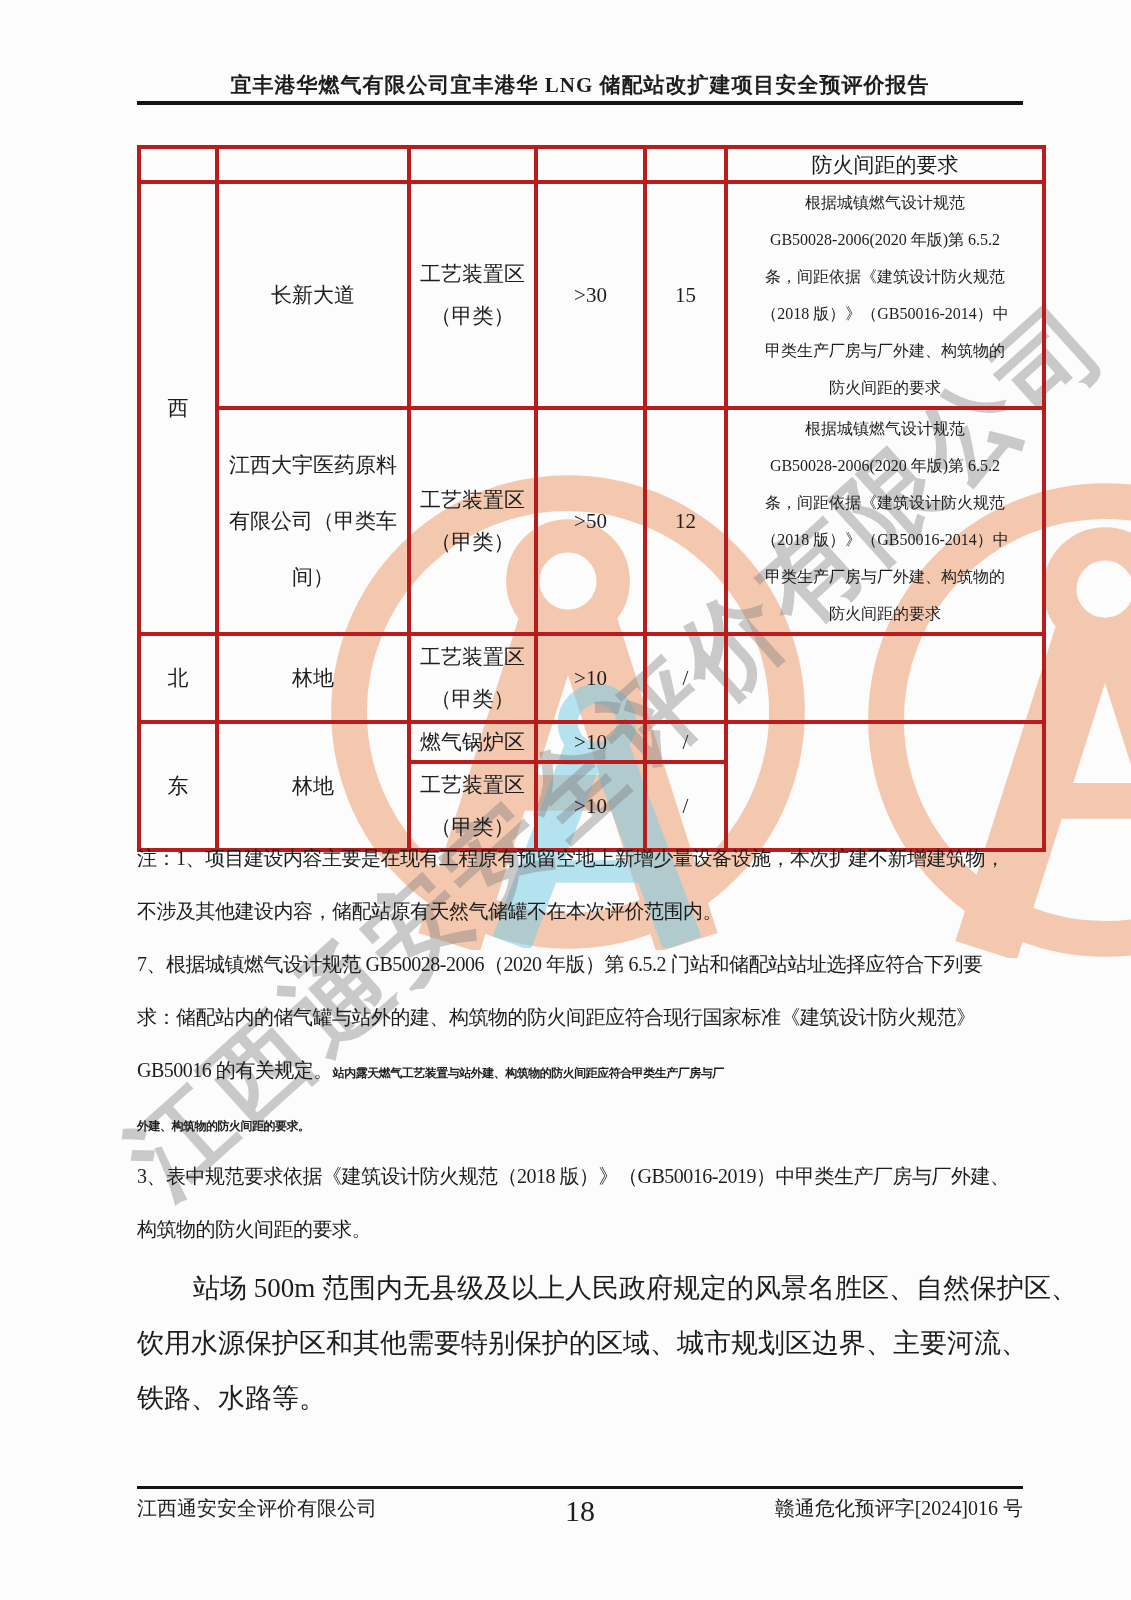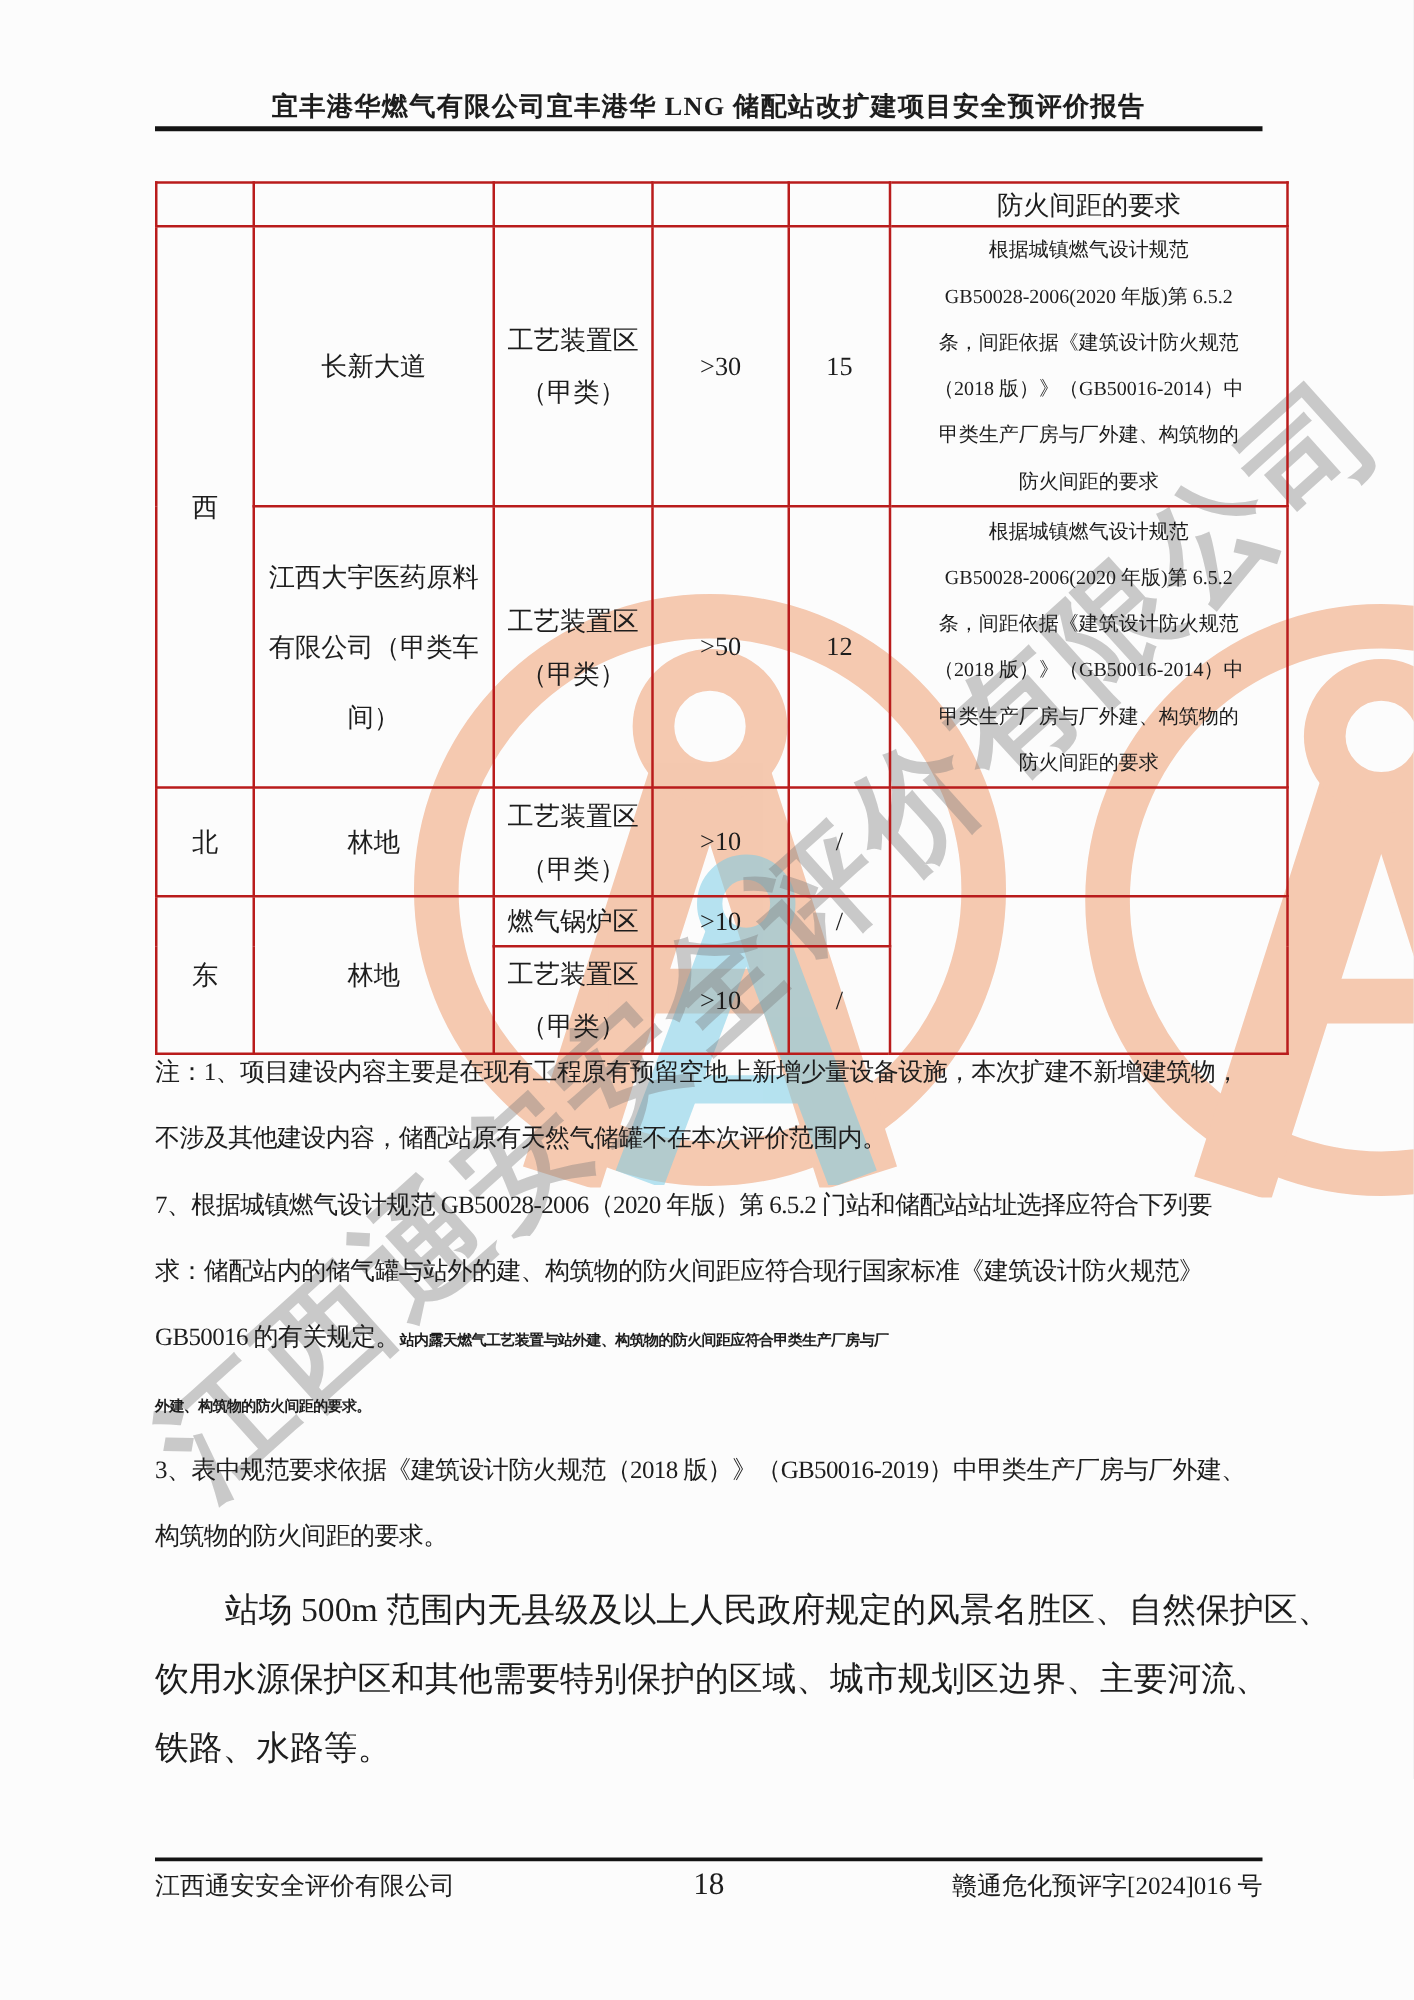--- a/index.html
+++ b/index.html
@@ -18,30 +18,30 @@
     color:rgba(125,125,125,0.40);
     font-family:"Liberation Sans","DejaVu Sans",sans-serif;
   }
   #wm-red{
     left:408px; top:1048px; height:110px; line-height:110px;
     font-size:100px; font-weight:700; letter-spacing:40px; white-space:nowrap;
     color:rgba(219,80,80,0.82);
     font-family:"Liberation Sans","DejaVu Sans",sans-serif;
   }
   
-  .content{position:absolute; z-index:2;}
+  .content{position:absolute; z-index:2;margin-left:13px;}
   #header-title{
     left:124px; top:68px; width:886px; height:34px; line-height:34px;
     text-align:center; font-size:21px; font-weight:600; letter-spacing:1px;
   }
   #header-rule{left:124px; top:101px; width:886px; height:4px; background:#141414;}
   #table-wrap{left:124px; top:145px; width:905px;}
   table{border-collapse:collapse; table-layout:fixed; width:905px;}
   td{
-    border:2px solid #b91c1c; text-align:center; vertical-align:middle;
+    border:4px solid #b91c1c; text-align:center; vertical-align:middle;
     font-size:21px; padding:0; overflow:hidden;
   }
   .preline{white-space:pre-line;}
   .basis{font-size:16px; line-height:37px;}
   .zone{line-height:42px;}
   .name3{line-height:56px;}
   
   .note-line{
     left:124px; width:900px; height:53px; line-height:53px;
     font-size:20px; letter-spacing:-0.5px; white-space:nowrap;
@@ -49,21 +49,21 @@
   .bold{font-weight:700; font-family:"Liberation Sans","DejaVu Sans",sans-serif; font-size:12px;}
   
   .para-line{
     left:124px; width:900px; height:55px; line-height:55px;
     font-size:27px; white-space:nowrap;
   }
   .indent{padding-left:56px;}
   
   #footer-rule{left:124px; top:1486px; width:886px; height:3px; background:#141414;}
   #footer-left{left:124px; top:1495px; font-size:20px;}
-  #footer-center{left:124px; top:1494px; width:886px; text-align:center; font-size:25px;}
+  #footer-center{left:124px; top:1494px; width:886px; text-align:center; font-size:30px;}
   #footer-right{left:124px; top:1495px; width:886px; text-align:right; font-size:20px;}
 </style>
 </head>
 <body>
 
 <div id="page">
 
   <svg class="wm" style="left:330px; top:474px;" width="476" height="476" viewBox="-100 -100 200 200">
     <g stroke="#ee9e72" fill="none" opacity="0.55">
       <circle r="92" stroke-width="15"></circle>

